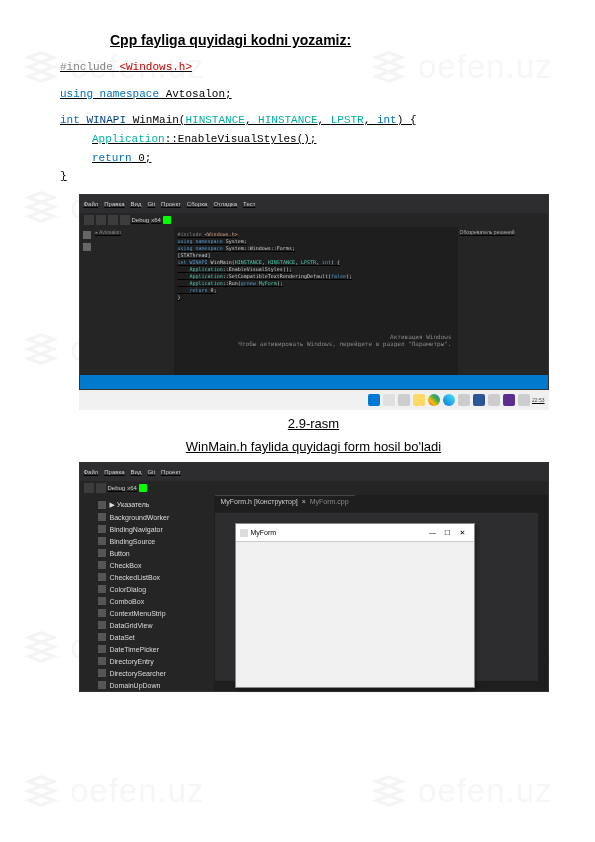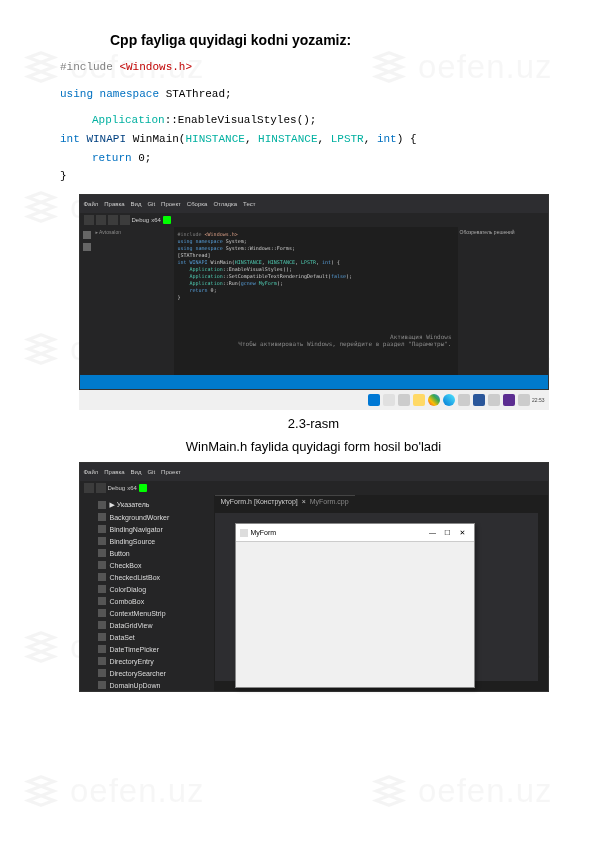--- a/index.html
+++ b/index.html
@@ -43,20 +43,21 @@
     .wm4 { top: 330px; left: 22px; }
     .wm5 { top: 330px; left: 370px; }
     .wm6 { top: 628px; left: 22px; }
     .wm7 { top: 628px; left: 370px; }
     .wm8 { top: 772px; left: 22px; }
     .wm9 { top: 772px; left: 370px; }
     .content {
       position: relative;
       z-index: 1;
       padding: 32px 28px 20px 60px;
+      text-decoration: underline;
     }
     .title {
       font-size: 14px;
       font-weight: bold;
       margin-left: 50px;
       margin-bottom: 10px;
     }
     .code {
       font-family: 'Consolas', 'Courier New', monospace;
       font-size: 11px;
@@ -360,24 +361,24 @@
       </svg></div>
   <span class="watermark-text">oefen.uz</span>
 </div>
 
 <div class="content">
   <div class="title">Cpp  fayliga quyidagi kodni yozamiz:</div>
 
   <div class="code">
     <div class="line indent1"><span class="gray">#include </span><span class="red">&lt;Windows.h&gt;</span></div>
     <div class="line indent1" style="height:8px"></div>
-    <div class="line indent1"><span class="blue">using namespace</span><span class="black"> STAThread;</span></div>
+    <div class="line indent1"><span class="blue">using namespace</span><span class="black"> Avtosalon;</span></div>
     <div class="line indent1" style="height:8px"></div>
+    <div class="line indent1"><span class="blue">int</span><span class="darkblue"> WINAPI</span><span class="black"> WinMain(</span><span class="teal">HINSTANCE</span><span class="black">, </span><span class="teal">HINSTANCE</span><span class="black">, </span><span class="teal">LPSTR</span><span class="black">, </span><span class="blue">int</span><span class="black">) {</span></div>
     <div class="line indent2"><span class="teal">Application</span><span class="black">::EnableVisualStyles();</span></div>
-    <div class="line indent1"><span class="blue">int</span><span class="darkblue"> WINAPI</span><span class="black"> WinMain(</span><span class="teal">HINSTANCE</span><span class="black">, </span><span class="teal">HINSTANCE</span><span class="black">, </span><span class="teal">LPSTR</span><span class="black">, </span><span class="blue">int</span><span class="black">) {</span></div>
     <div class="line indent2"><span class="blue">return</span><span class="black"> 0;</span></div>
     <div class="line indent1"><span class="black">}</span></div>
   </div>
 
   <div class="screenshot-container">
     <div class="ide-screenshot">
       <div class="ide-menubar">
         <span class="ide-menu-item">Файл</span>
         <span class="ide-menu-item">Правка</span>
         <span class="ide-menu-item">Вид</span>
@@ -442,21 +443,21 @@
         <div class="taskbar-icon tb-generic"></div>
         <div class="taskbar-icon tb-vs"></div>
         <div class="taskbar-icon tb-generic"></div>
       </div>
       <div class="taskbar-right">
         <span>22:53</span>
       </div>
     </div>
   </div>
 
-  <div class="caption">2.3-rasm</div>
+  <div class="caption">2.9-rasm</div>
   <div class="subcaption">WinMain.h faylida quyidagi form hosil bo'ladi</div>
 
   <div class="screenshot-container">
     <div class="form-screenshot">
       <div class="ide-menubar">
         <span class="ide-menu-item">Файл</span>
         <span class="ide-menu-item">Правка</span>
         <span class="ide-menu-item">Вид</span>
         <span class="ide-menu-item">Git</span>
         <span class="ide-menu-item">Проект</span>

